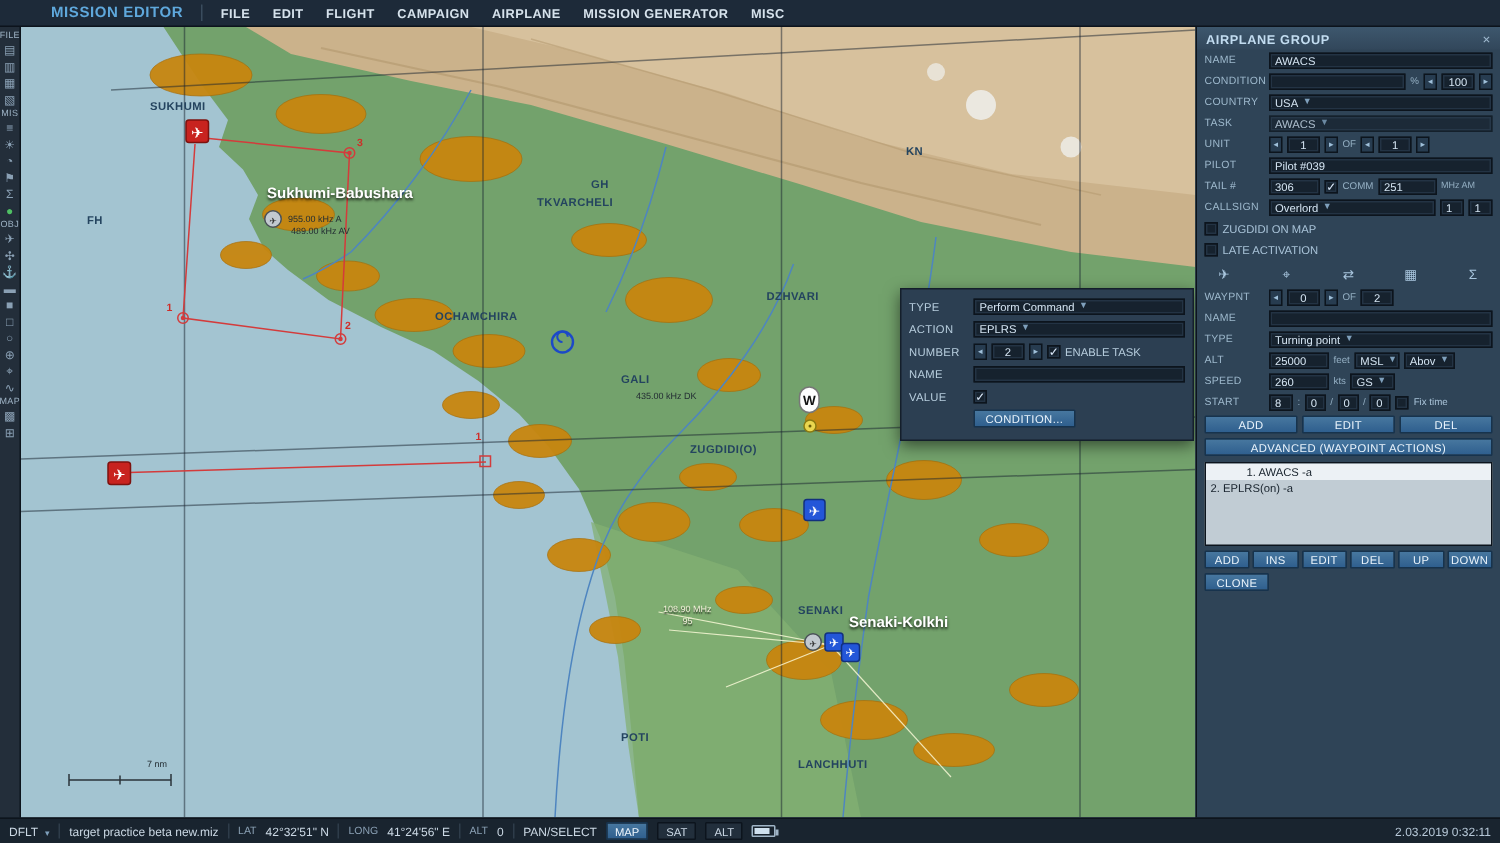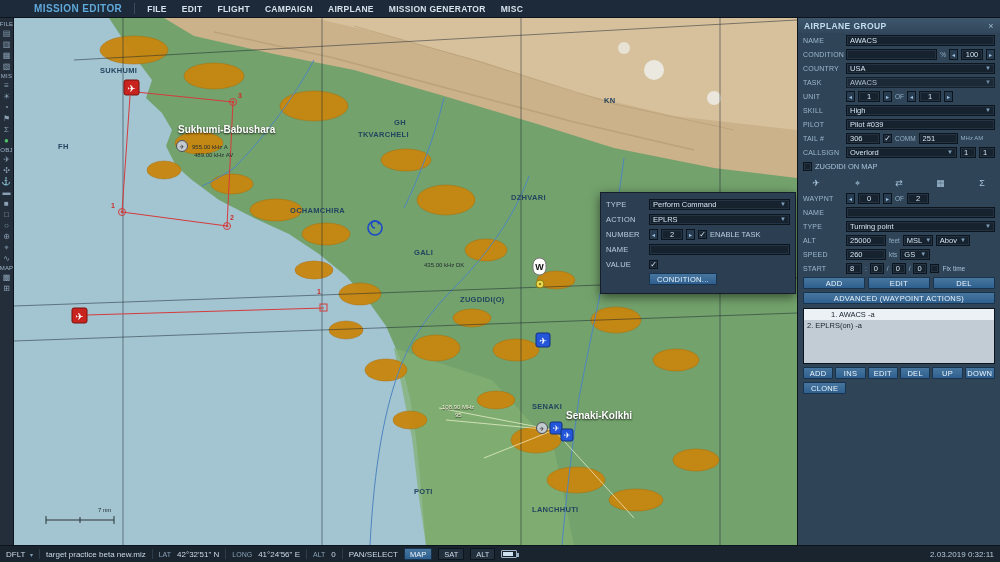--- a/index.html
+++ b/index.html
@@ -33,21 +33,21 @@
   .red{font-size:7px;font-weight:bold;color:#cf2d28;}
 
   
   .task-dialog{position:absolute;left:586px;top:174px;width:196px;height:102px;
     background:#2c3f52;border:1px solid #141f2b;box-shadow:0 3px 10px rgba(0,0,0,.55);
     padding:4px 5px;font-size:7.5px;color:#b8cede;display:flex;flex-direction:column;gap:1px;}
   .drow{display:flex;align-items:center;height:14px;gap:3px;}
   .dlabel{width:40px;flex:none;letter-spacing:.2px;}
   .fld{background:#16222e;border:1px solid #0c141d;box-shadow:inset 0 0 0 1px rgba(95,135,170,.18);
     height:11px;color:#d4e4f2;font-size:7.5px;display:flex;align-items:center;padding:0 3px;}
-  .dd{justify-content:space-between;}
+  .dd{}
   .grow1{flex:1;}
   .caret{color:#7fa0bc;font-size:6px;margin-left:3px;}
   .sbtn{width:9px;height:11px;flex:none;background:#273c50;border:1px solid #0c141d;color:#9fc0da;
     font-size:6px;display:flex;align-items:center;justify-content:center;cursor:pointer;}
   .spinval{width:22px;justify-content:center;}
   .chk{width:9px;height:9px;flex:none;background:#16222e;border:1px solid #0c141d;
     box-shadow:inset 0 0 0 1px rgba(95,135,170,.18);color:#dceafb;font-size:8px;line-height:8px;
     text-align:center;cursor:pointer;}
   .chk.checked::after{content:"✓";}
   .btn-blue{background:linear-gradient(#47779f,#2f5f8e);border:1px solid #17334d;color:#eaf4fc;
@@ -382,27 +382,20 @@
       <span class="glabel">UNIT</span>
       <span class="sbtn">◂</span>
       <span class="fld spinval">1</span>
       <span class="sbtn">▸</span>
       <span class="unitlbl">OF</span>
       <span class="sbtn">◂</span>
       <span class="fld spinval">1</span>
       <span class="sbtn">▸</span>
     </div>
     <div class="grow">
-      <span class="glabel">SKILL</span>
-      <div class="fld dd grow1">
-        <span>High</span>
-          <span class="caret">▼</span>
-      </div>
-    </div>
-    <div class="grow">
       <span class="glabel">PILOT</span>
       <div class="fld grow1">Pilot #039</div>
     </div>
     <div class="grow">
       <span class="glabel">TAIL #</span>
       <div class="fld" style="width:34px">306</div>
       <span class="chk checked"></span>
       <span class="unitlbl">COMM</span>
       <div class="fld" style="width:39px">251</div>
       <span class="unitlbl" style="font-size:6px">MHz AM</span>
@@ -412,20 +405,24 @@
       <div class="fld dd grow1">
         <span>Overlord</span>
           <span class="caret">▼</span>
       </div>
       <div class="fld" style="width:16px">1</div>
       <div class="fld" style="width:16px">1</div>
     </div>
     <div class="grow">
       <span class="chk"></span>
       <span>ZUGDIDI ON MAP</span>
+    </div>
+    <div class="grow">
+      <span class="chk"></span>
+      <span>LATE ACTIVATION</span>
     </div>
 
     <div class="wp-toolbar">
       <span class="wp-tool">✈</span>
       <span class="wp-tool">⌖</span>
       <span class="wp-tool">⇄</span>
       <span class="wp-tool">▦</span>
       <span class="wp-tool">Σ</span>
     </div>
 

